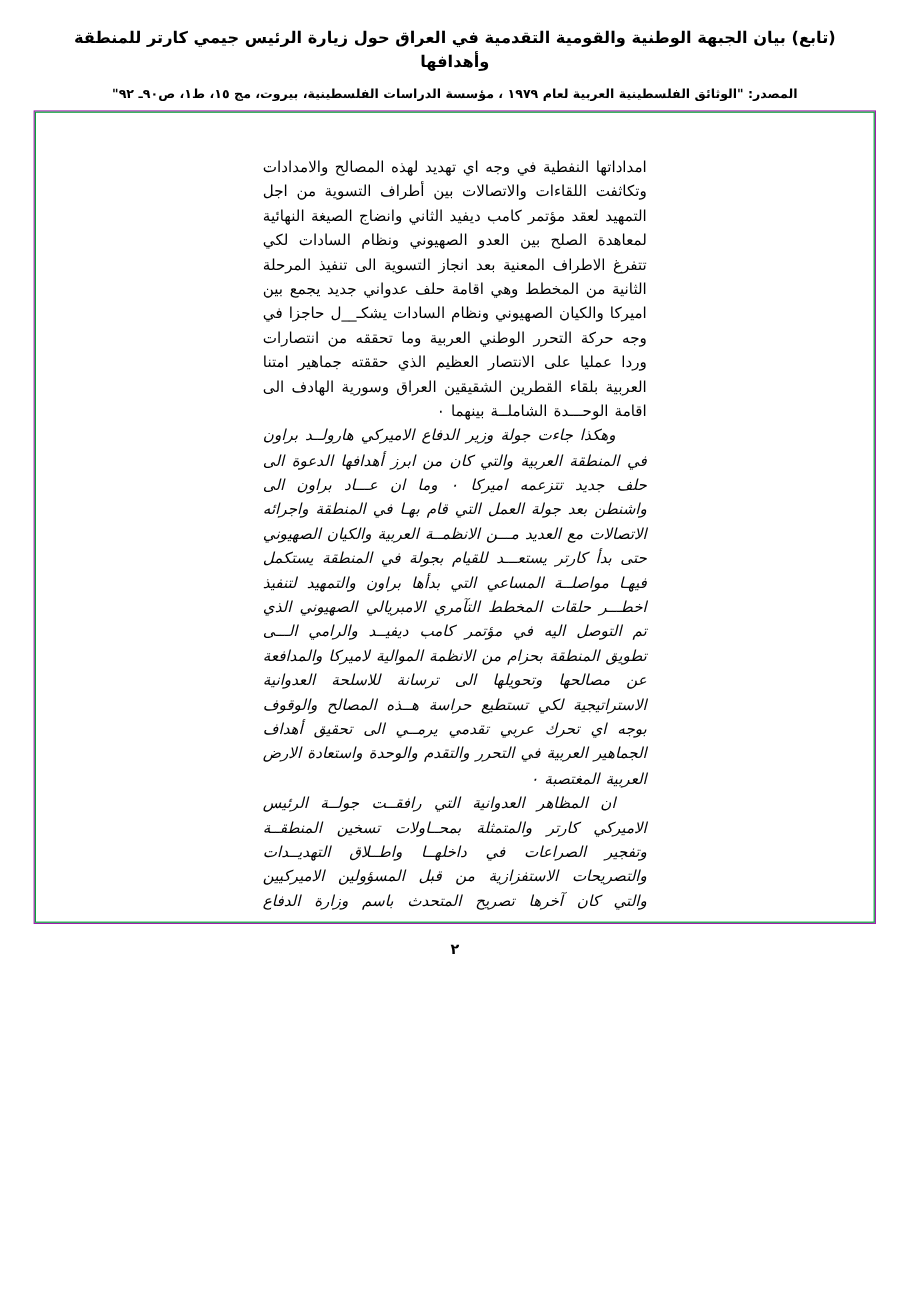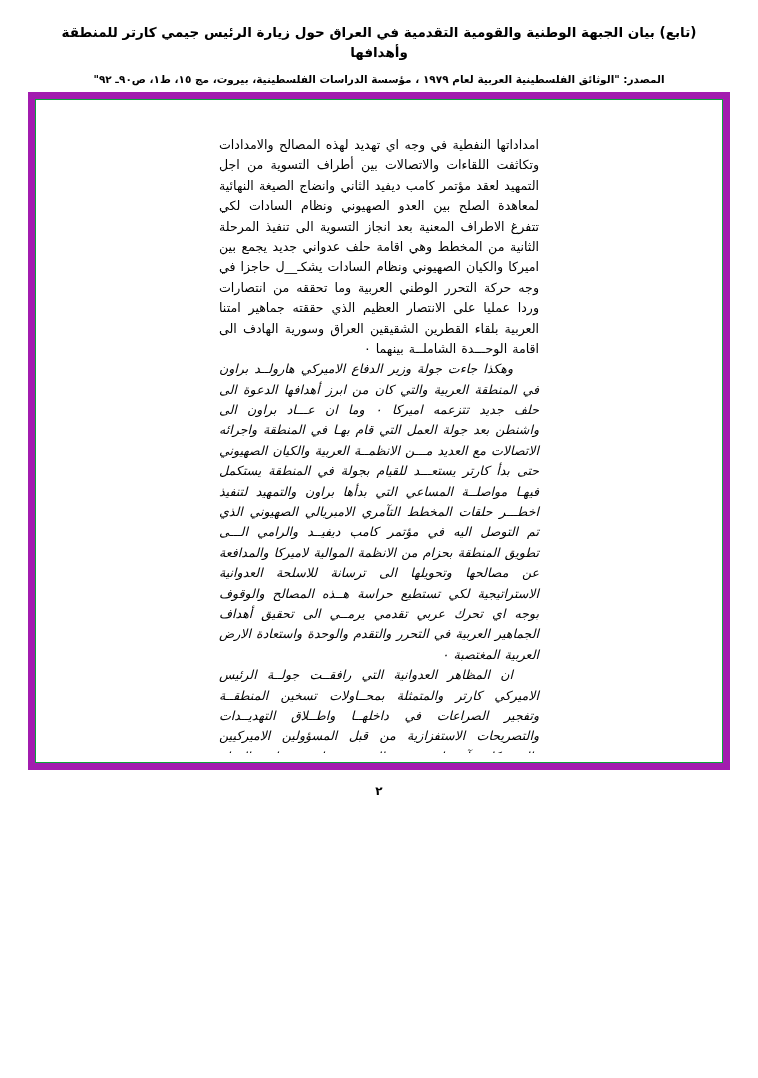--- a/index.html
+++ b/index.html
@@ -38,21 +38,21 @@
     line-height: 1.6;
     direction: rtl;
     margin-top: 8px;
   }
   .frame {
     position: absolute;
     top: 92px;
     right: 28px;
     left: 28px;
     bottom: 42px;
-    border: 7px solid #a21caf;
+    border: 1px solid #a21caf;
     box-sizing: border-box;
   }
   .frame-inner {
     position: absolute;
     top: 0; right: 0; left: 0; bottom: 0;
     border: 1px solid #0aa33a;
     box-sizing: border-box;
   }
   .content {
     position: absolute;

